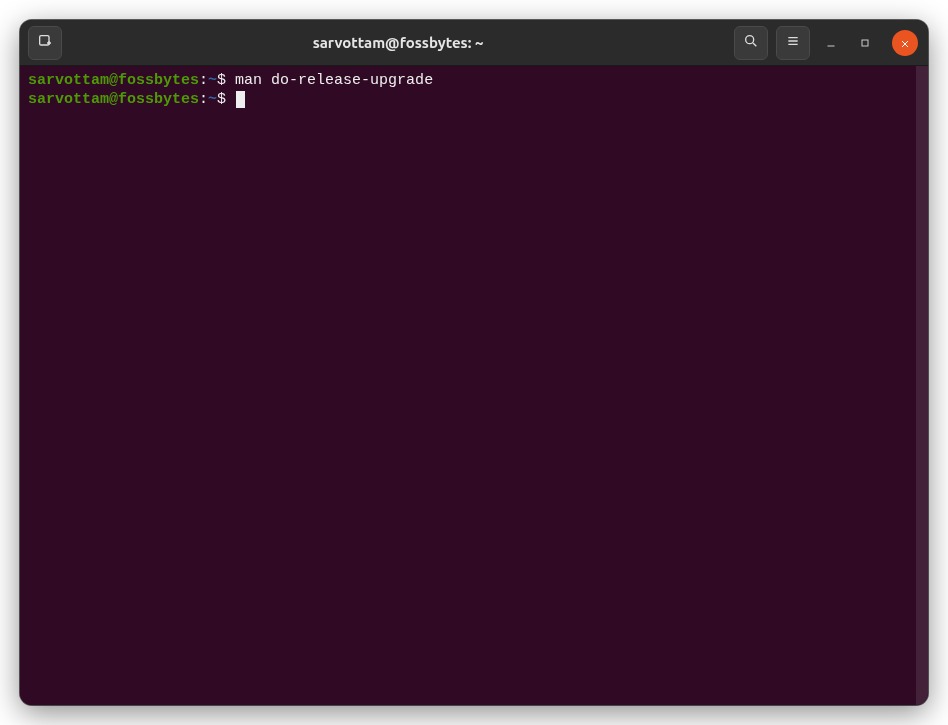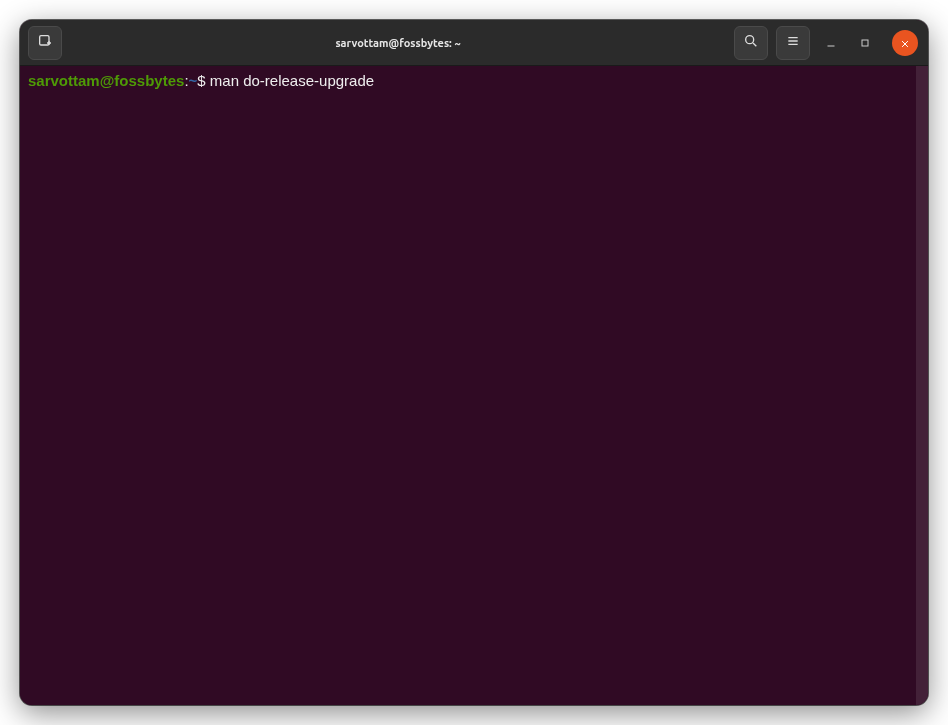--- a/index.html
+++ b/index.html
@@ -38,21 +38,21 @@
     .tb-left, .tb-right {
       display: flex;
       align-items: center;
       gap: 8px;
     }
     .tb-center {
       flex: 1;
       text-align: center;
       color: #e6e6e6;
       font-family: "Ubuntu", sans-serif;
-      font-size: 11px;
+      font-size: 15px;
       font-weight: 600;
     }
     .tb-btn {
       width: 34px;
       height: 34px;
       border-radius: 6px;
       display: flex;
       align-items: center;
       justify-content: center;
       color: #ddd;
@@ -104,21 +104,21 @@
       stroke-width: 2;
     }
     .terminal-body {
       flex: 1;
       background: #300a24;
       padding: 6px 8px;
       font-size: 15px;
       line-height: 1.25;
       color: #eee;
       position: relative;
-      font-family: Liberation Sans, sans-serif;
+      font-family: Liberation Mono, monospace;
     }
     .scrollbar {
       position: absolute;
       top: 0;
       right: 0;
       width: 12px;
       height: 100%;
       background: rgba(255,255,255,0.06);
     }
     .scrollbar-thumb {
@@ -201,18 +201,19 @@
               <line x1="5" y1="5" x2="19" y2="19"></line>
               <line x1="19" y1="5" x2="5" y2="19"></line>
             </svg>
         </span>
       </div>
     </div>
   </div>
 
   <div class="terminal-body">
     <div class="line"><span class="user">sarvottam</span><span class="at">@</span><span class="host">fossbytes</span><span class="colon">:</span><span class="path">~</span><span class="dollar">$</span><span class="cmd"> man do-release-upgrade</span></div>
+    <div class="line"><span class="user">sarvottam</span><span class="at">@</span><span class="host">fossbytes</span><span class="colon">:</span><span class="path">~</span><span class="dollar">$</span><span class="cmd"> </span><span class="cursor"></span></div>
 
     <div class="scrollbar">
       <div class="scrollbar-thumb"></div>
     </div>
   </div>
 </div>
 
 </body></html>

